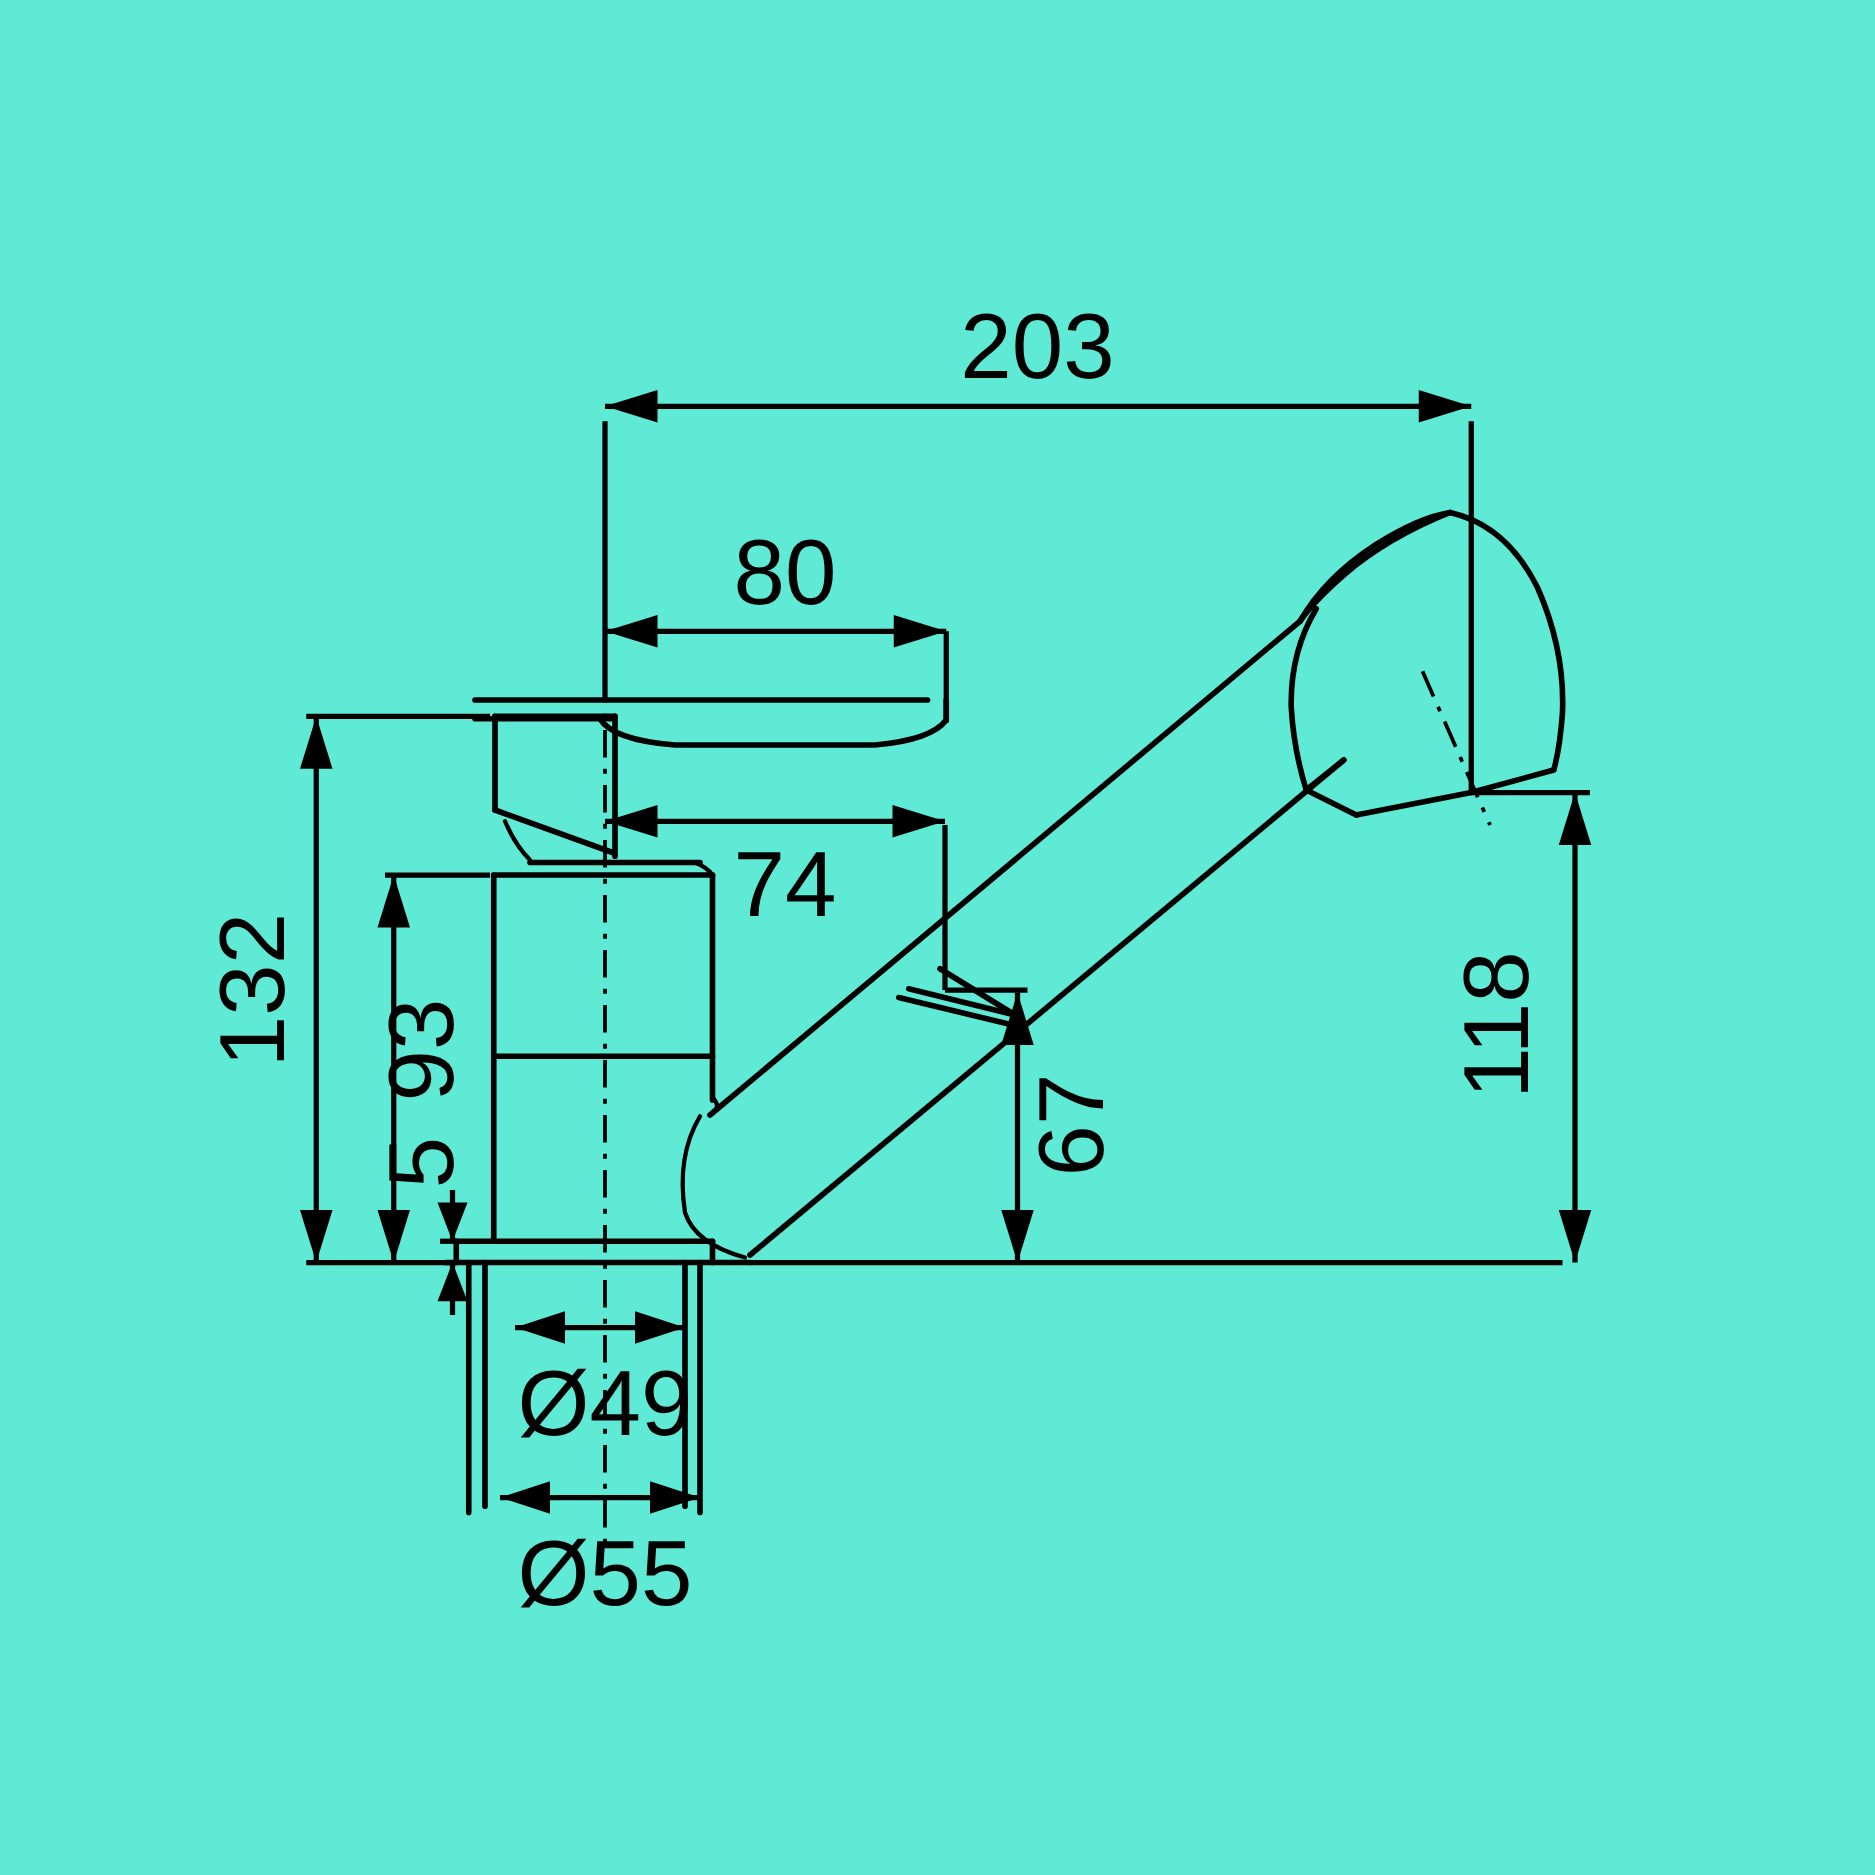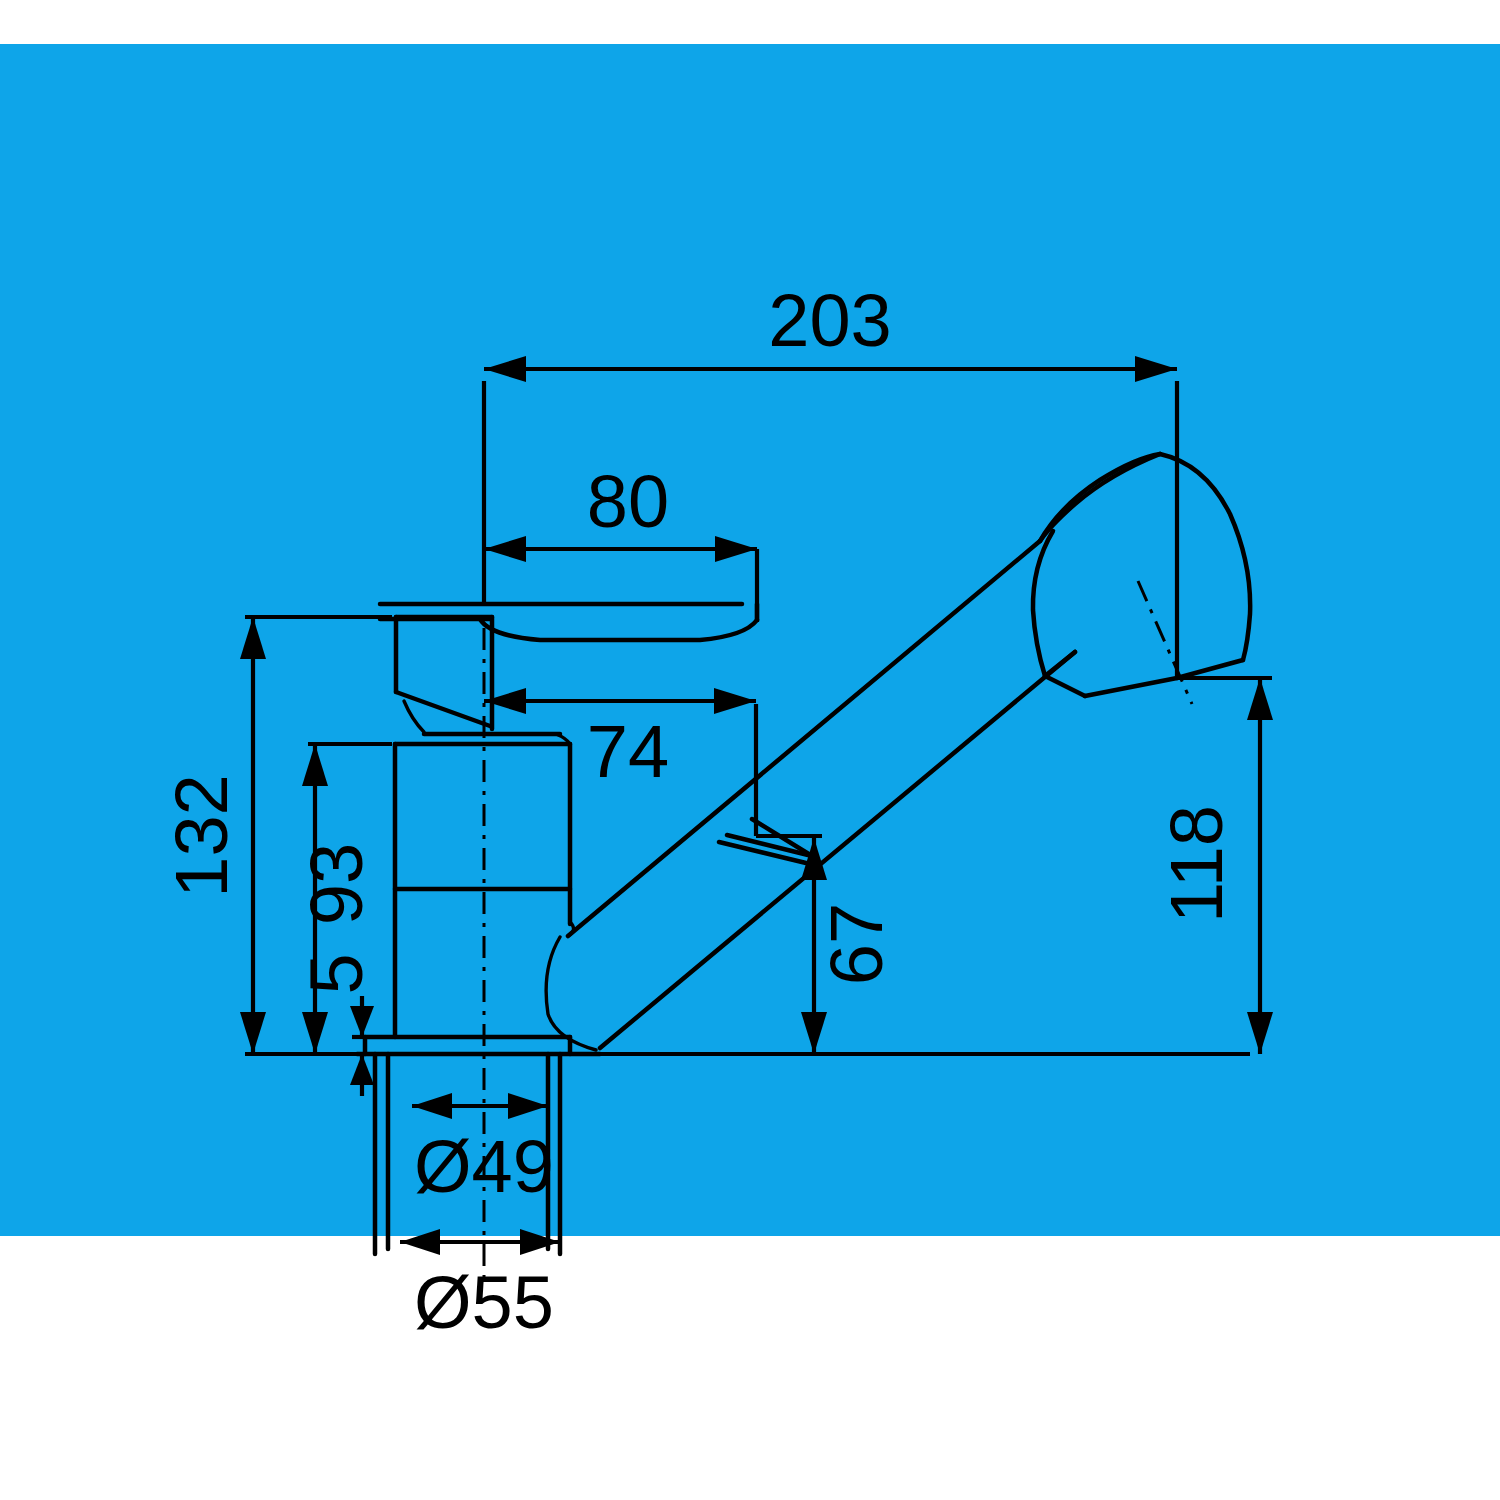--- a/index.html
+++ b/index.html
@@ -10,23 +10,22 @@
   }
   body {
     width: 1500px;
     height: 1500px;
     font-family: "Liberation Sans", sans-serif;
     overflow: hidden;
   }
   #drawing-root {
     position: relative;
     width: 1500px;
-    height: 1192px;
-    background: #0ea5e9;
-    margin-top: 44px;
+    height: 1500px;
+    background: #5eead4;
   }
   svg#drawing-canvas {
     display: block;
     width: 1500px;
     height: 1500px;
   }
   .part-line {
     fill: none;
     stroke: #000000;
     stroke-width: 4.5;

